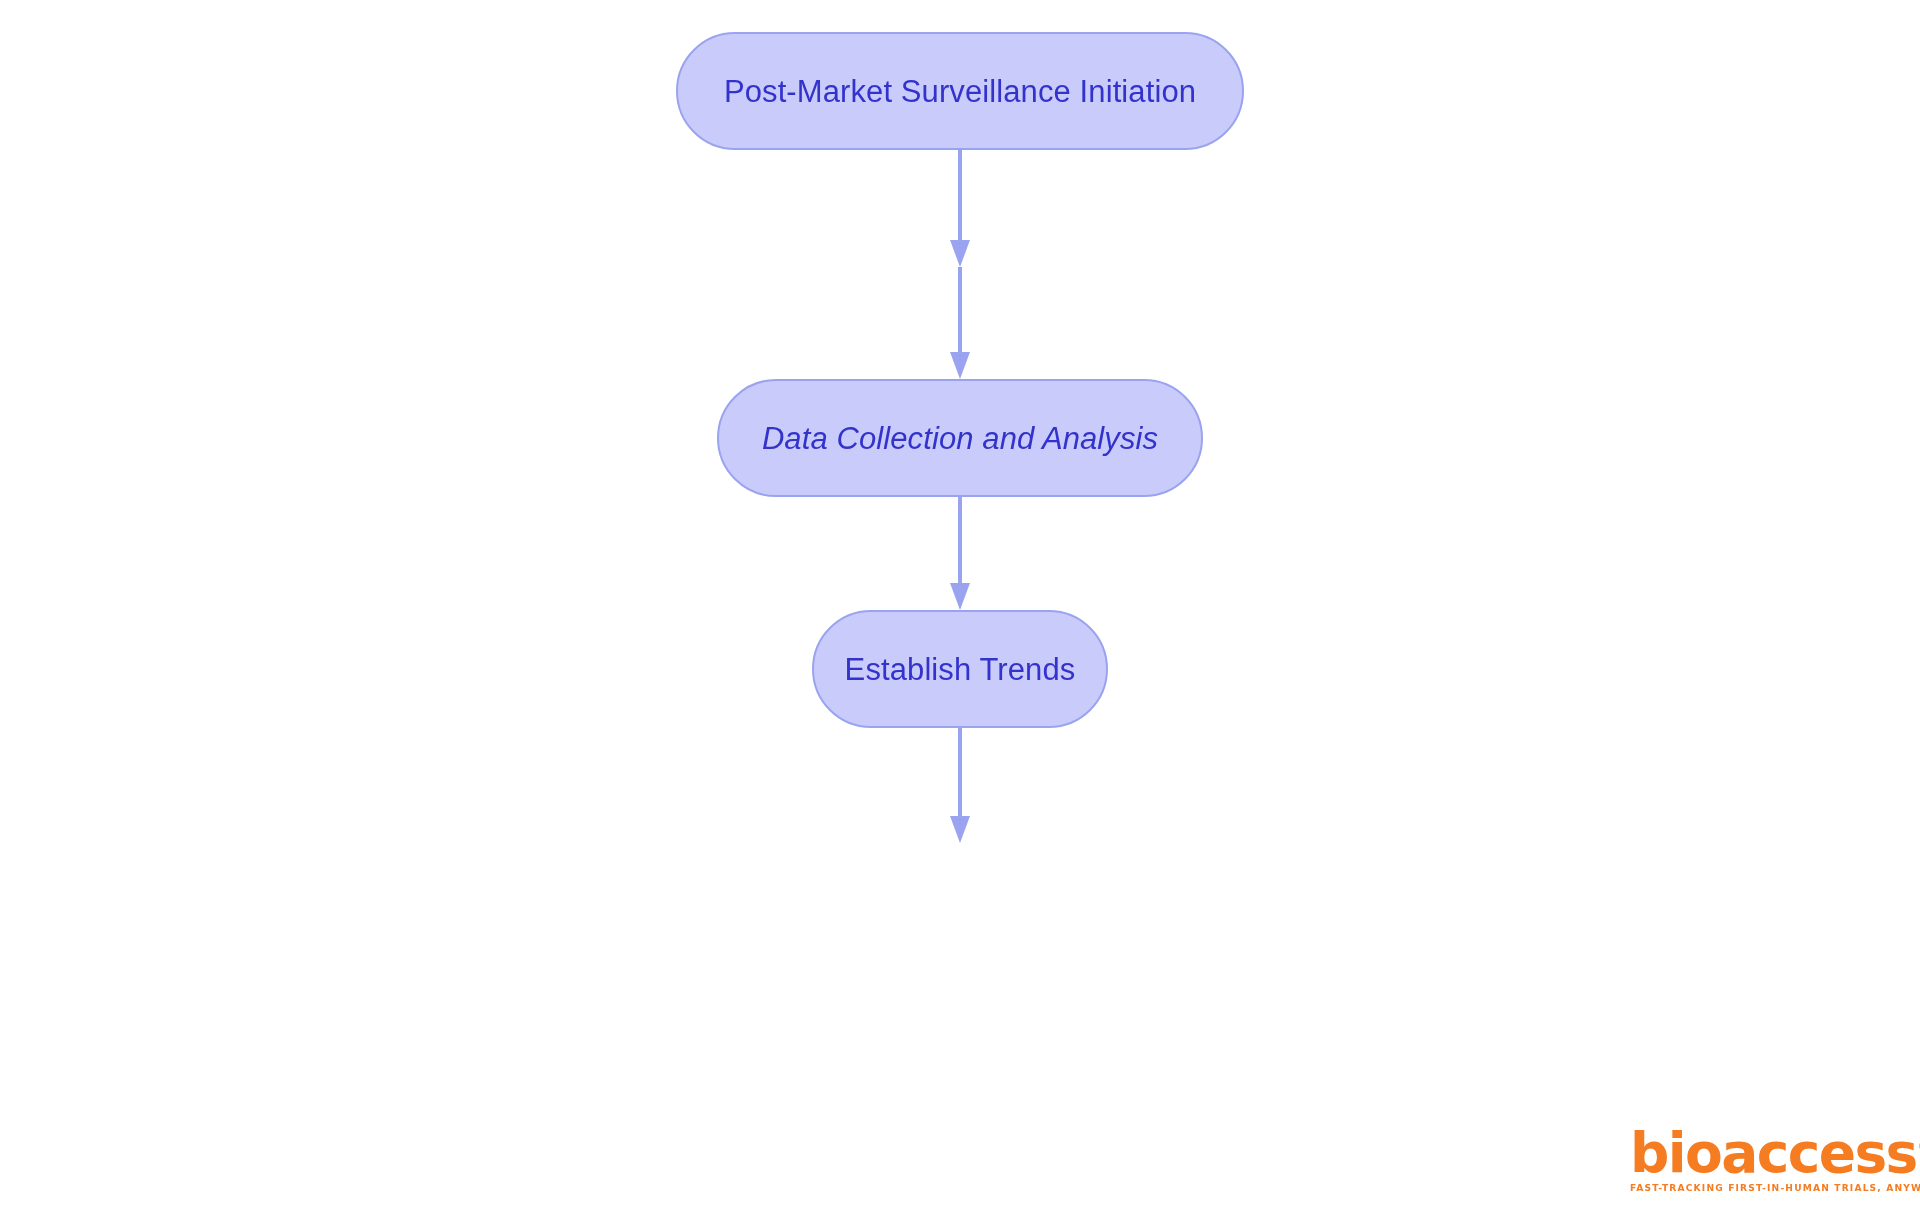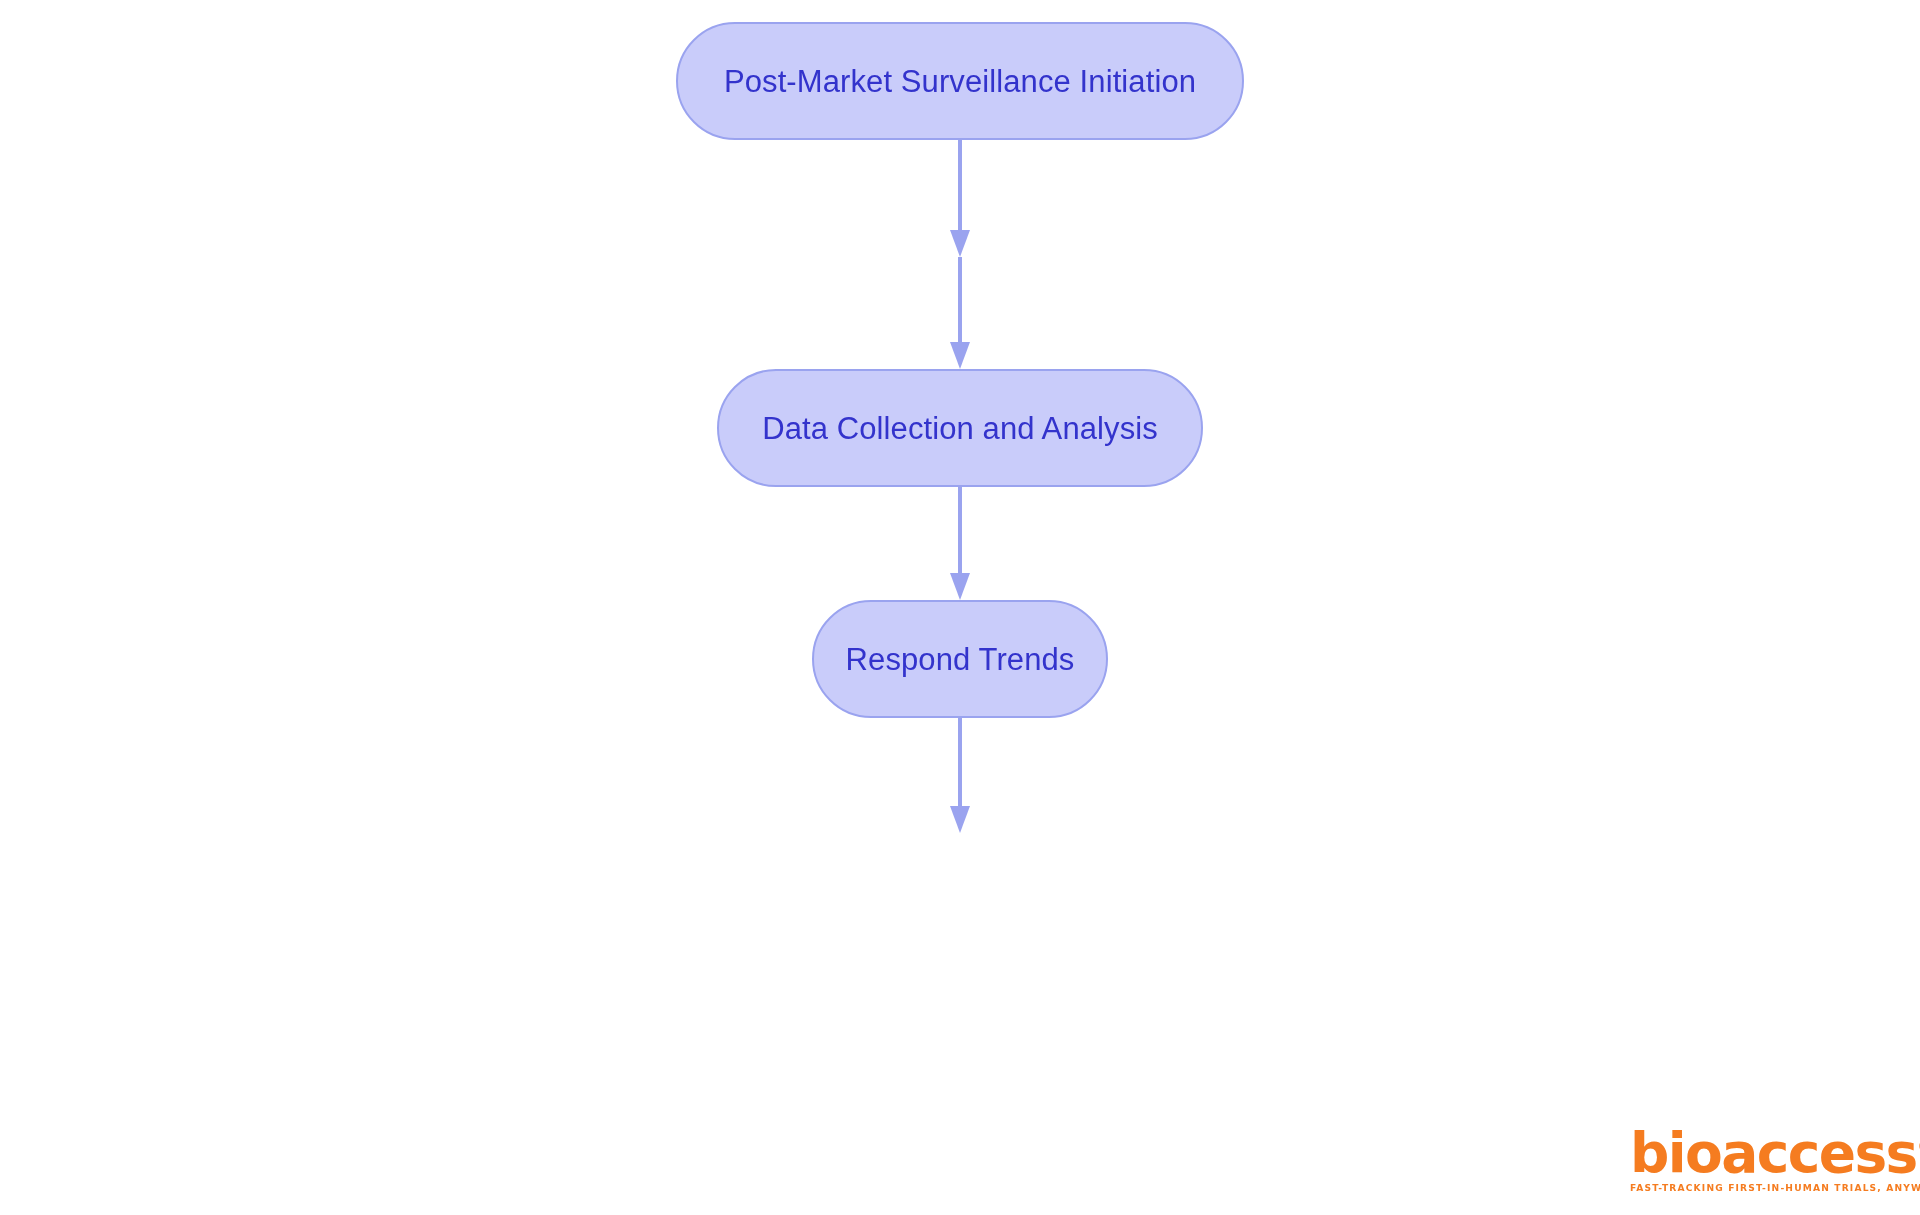--- a/index.html
+++ b/index.html
@@ -18,21 +18,21 @@
     width: 1920px;
     height: 1215px;
     background: #ffffff;
     overflow: hidden;
   }
 
   
   .flow {
     position: absolute;
     left: 0;
-    top: 4px;
+    top: 14px;
     width: 1920px;
     height: 1100px;
     display: flex;
     flex-direction: column;
     align-items: center;
   }
 
   .node {
     box-sizing: border-box;
     height: 118px;
@@ -51,21 +51,21 @@
   }
 
   .node-label {
     display: block;
     line-height: 1;
   }
 
   
   .node-1 { width: 568px; }
   .node-2 { width: 524px; }
-  .node-3 { width: 486px; }
+  .node-3 { width: 486px; font-style: italic; }
   .node-4 { width: 296px; }
   .node-5 { width: 526px; }
 
   
   .connector {
     width: 24px;
     display: block;
   }
   .connector svg { display: block; }
 
@@ -145,21 +145,21 @@
     </div>
 
     <div class="connector gap-3">
       <svg width="24" height="113" viewBox="0 0 24 113">
         <line x1="12" y1="0" x2="12" y2="88" stroke="#9aa3ef" stroke-width="4"></line>
         <polygon points="2,86 22,86 12,113" fill="#9aa3ef"></polygon>
       </svg>
     </div>
 
     <div class="node node-4">
-      <span class="node-label">Respond Trends</span>
+      <span class="node-label">Establish Trends</span>
     </div>
 
     <div class="connector gap-4">
       <svg width="24" height="115" viewBox="0 0 24 115">
         <line x1="12" y1="0" x2="12" y2="90" stroke="#9aa3ef" stroke-width="4"></line>
         <polygon points="2,88 22,88 12,115" fill="#9aa3ef"></polygon>
       </svg>
     </div>
 
 

